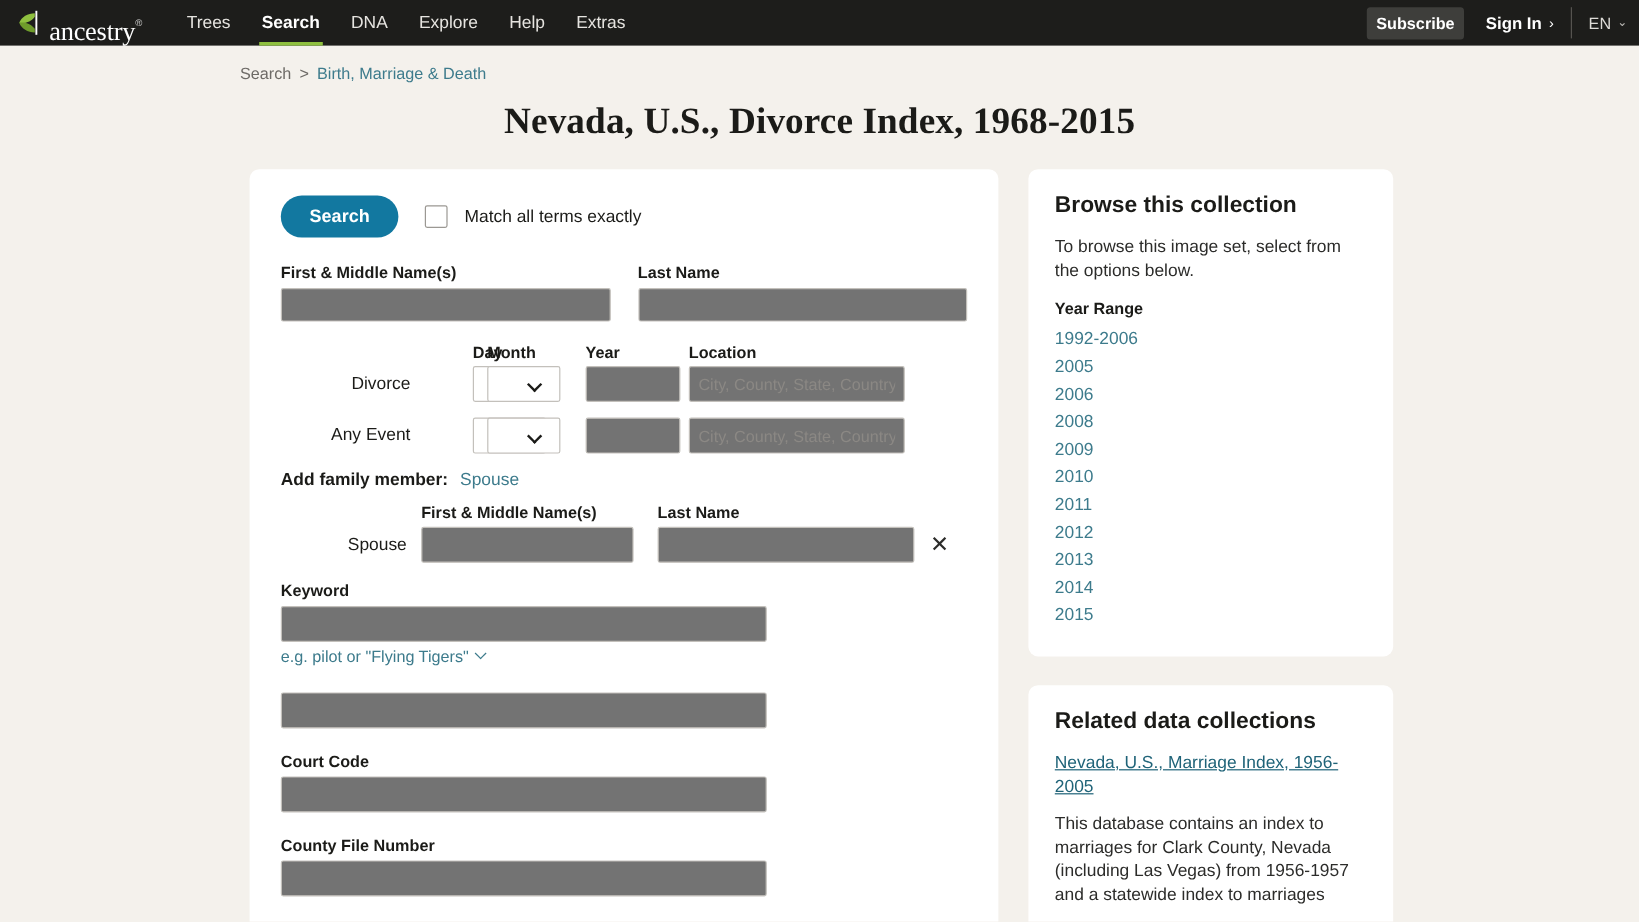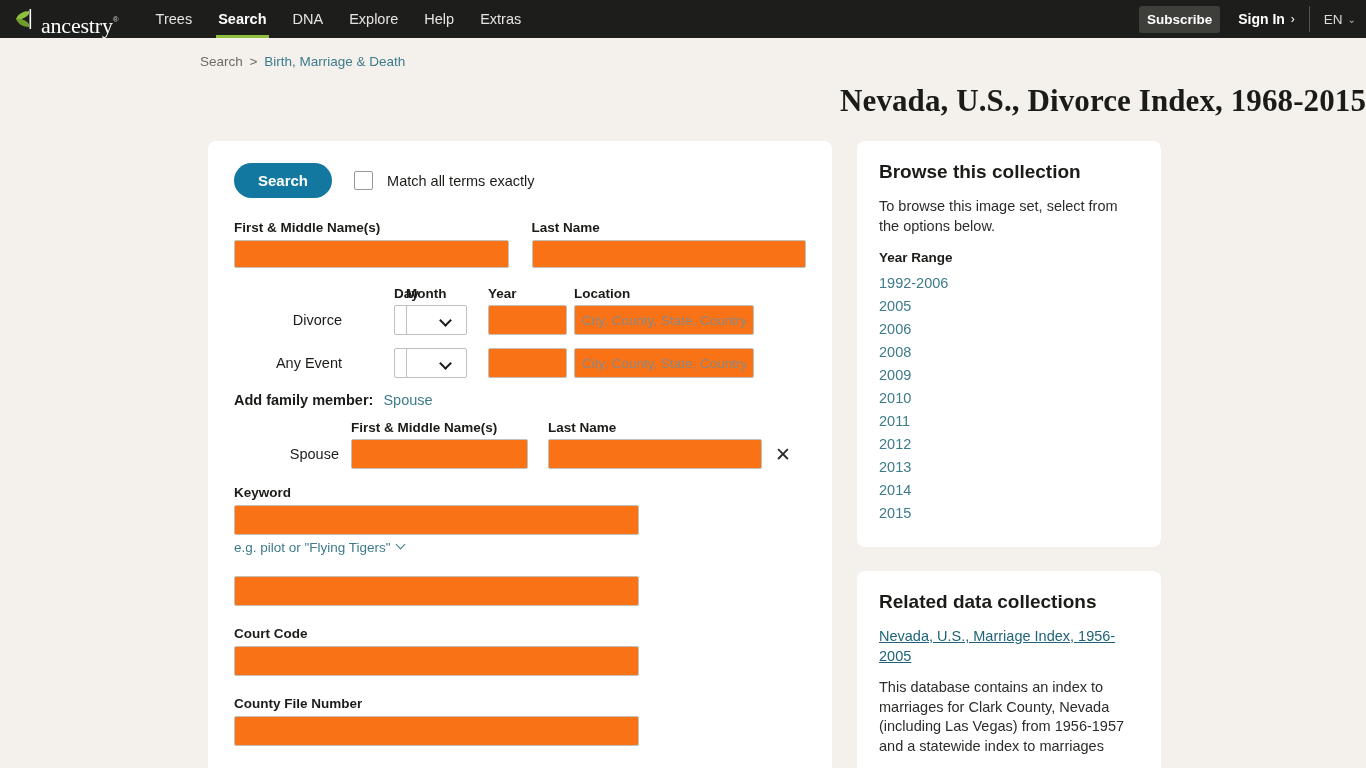--- a/index.html
+++ b/index.html
@@ -92,21 +92,21 @@
     color: #6d6a66;
     padding: 16px 0 0 200px;
   }
   .breadcrumb a { color: #3d7b8c; text-decoration: none; cursor: pointer; }
   .breadcrumb .sep { color: #6d6a66; margin: 0 3px; }
   .page-title {
     font-family: "Liberation Serif", serif;
     font-size: 31px;
     font-weight: bold;
     color: #1b1b18;
-    text-align: right;
+    text-align: center;
     margin: 14px 0 0 0;
     letter-spacing: 0.1px;
   }
 
   
   .content {
     display: flex;
     align-items: flex-start;
     gap: 25px;
     padding: 22px 0 0 208px;
@@ -148,21 +148,21 @@
     font-size: 13.5px;
     font-weight: bold;
     color: #1b1b18;
     margin-bottom: 5px;
     display: block;
   }
   .txt {
     border: 1px solid #c3c0bb;
     border-radius: 2px;
     height: 28px;
-    background: #f97316;
+    background: #737373;
     font-size: 13.5px;
     padding: 0 7px;
     font-family: "Liberation Sans", sans-serif;
     color: #1b1b18;
     outline: none;
   }
   .txt::placeholder { color: #8b8884; }
 
   .names-row { display: flex; gap: 23px; margin-bottom: 18px; }
   .name-col-1 { width: 283px; }

